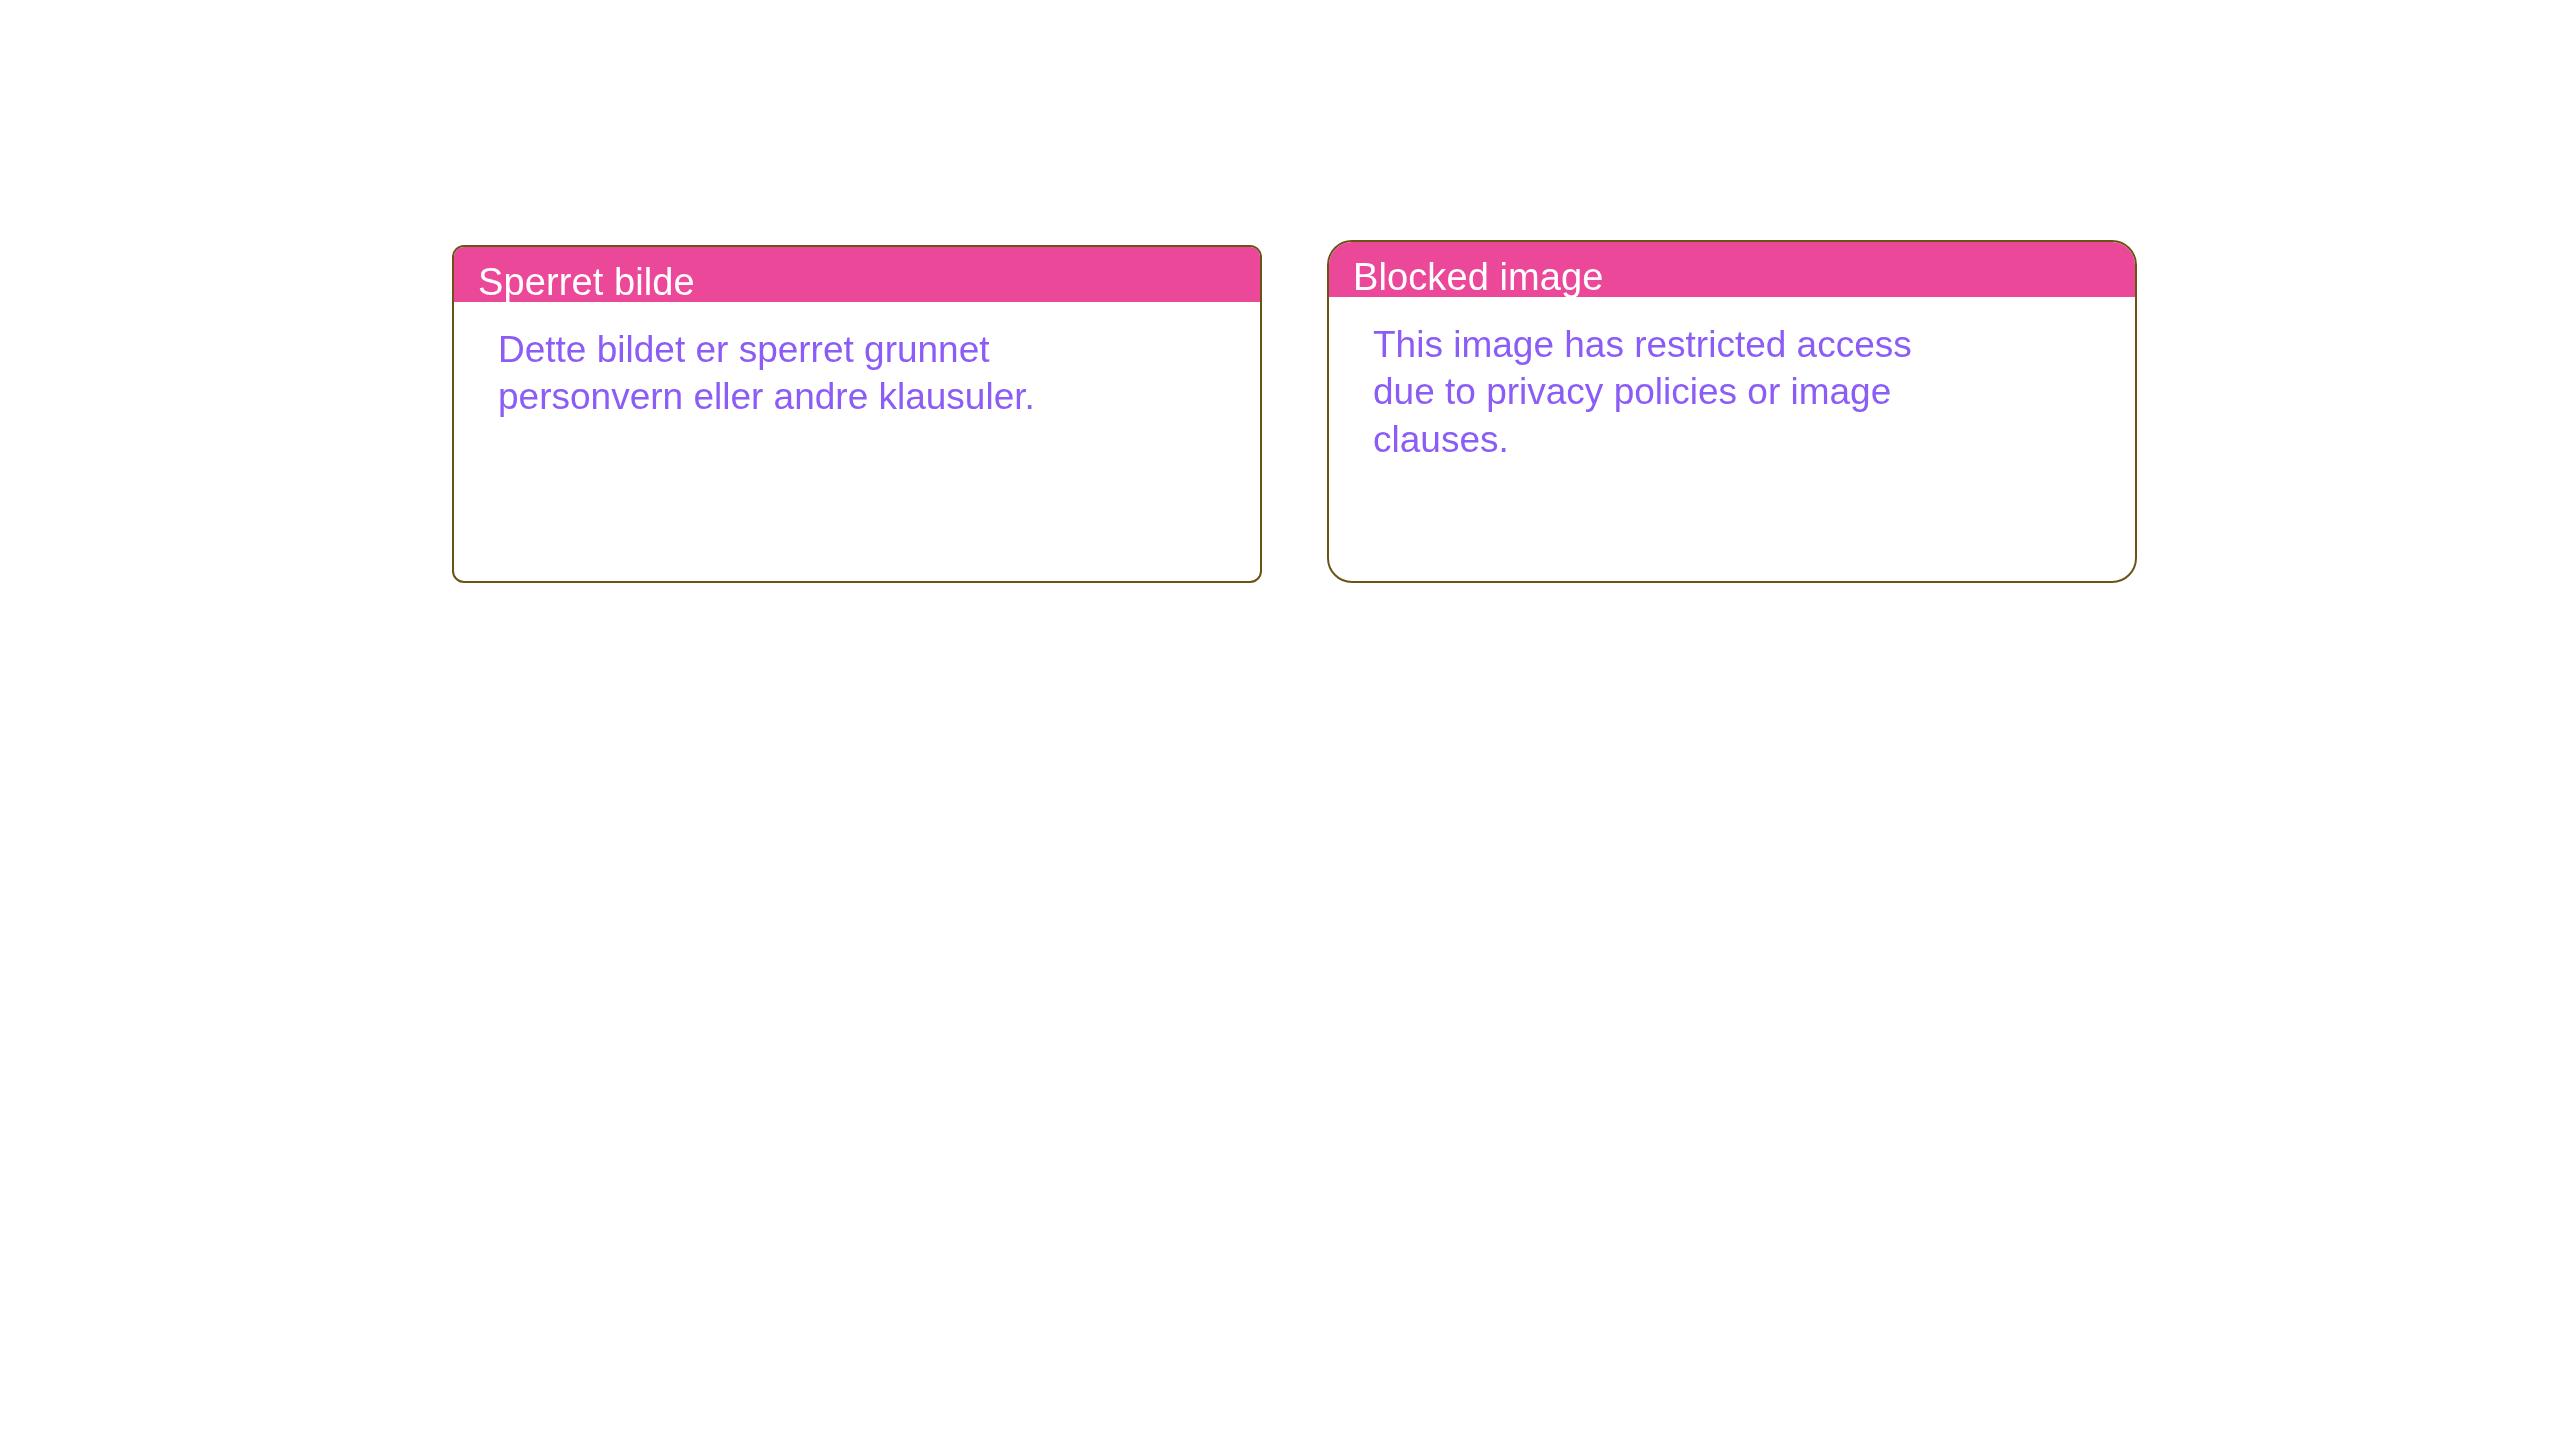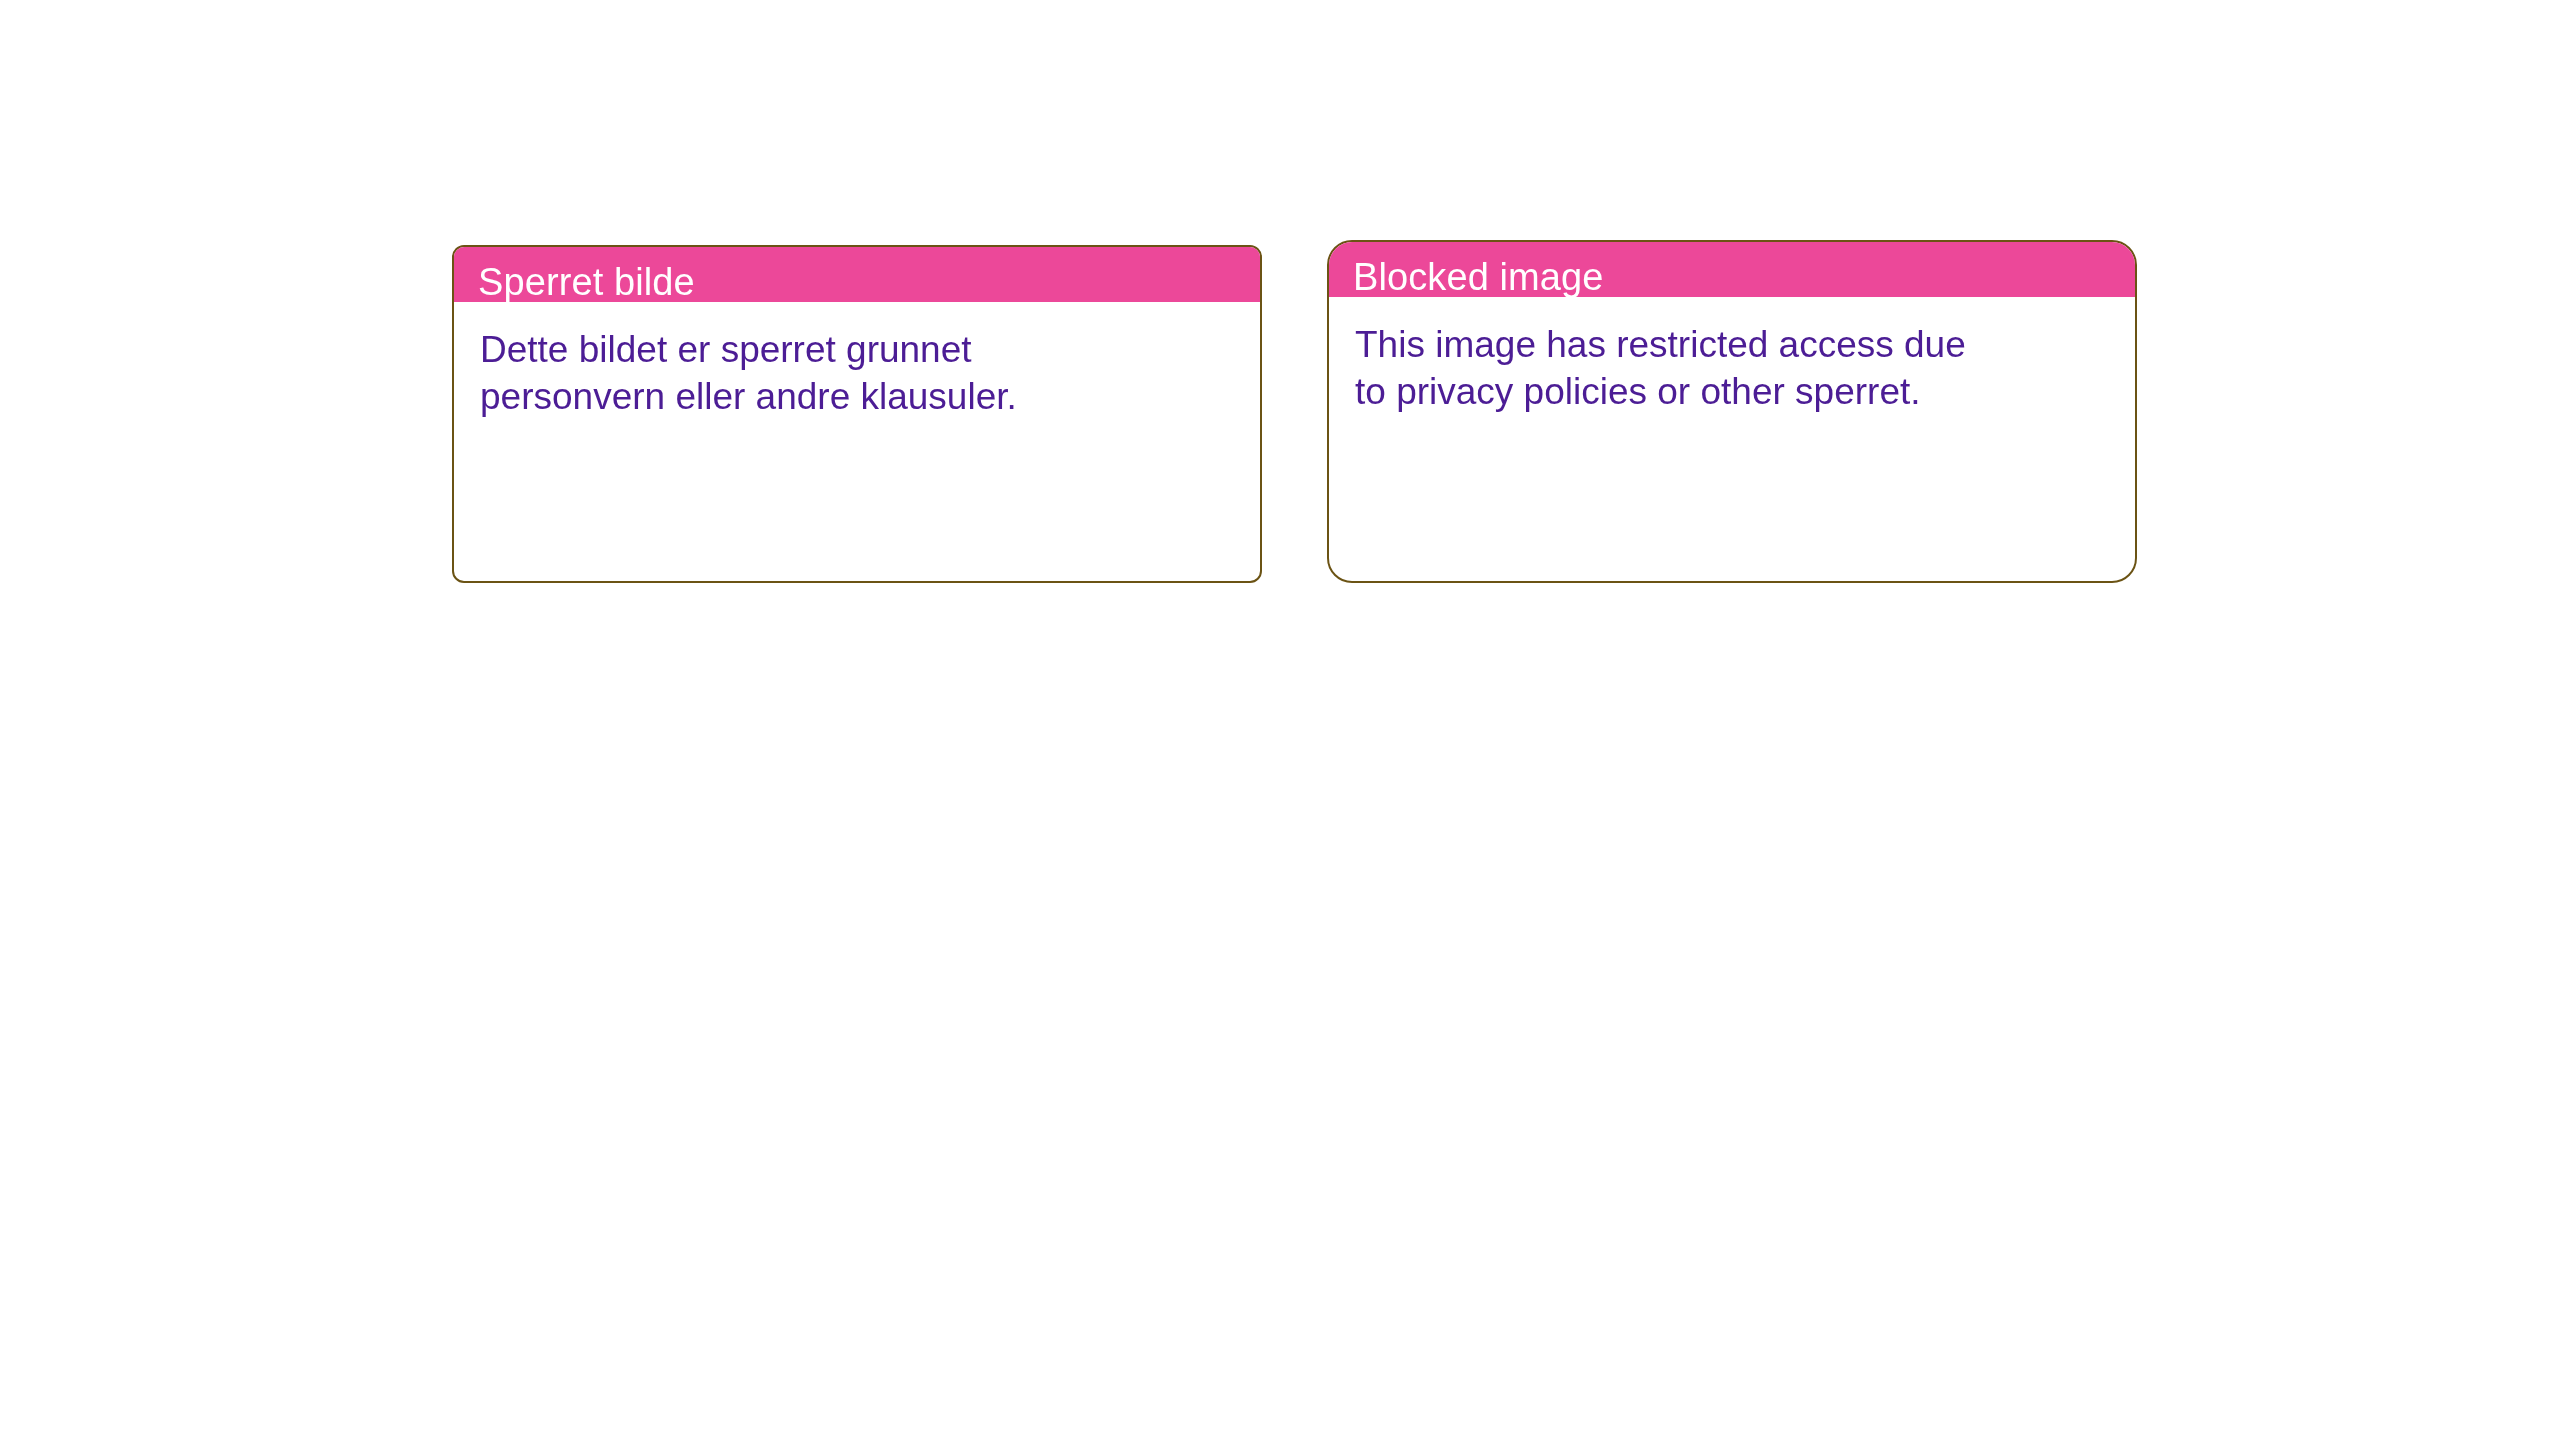--- a/index.html
+++ b/index.html
@@ -32,22 +32,22 @@
     background: #ec4899;
     color: #ffffff;
     font-size: 38px;
     line-height: 1;
     padding: 16px 24px 1px 24px;
     white-space: nowrap;
     letter-spacing: 0.1px;
   }
   .notice-card .card-body {
     box-sizing: border-box;
-    padding: 24px 26px 0 26px;
-    color: #4c1d95;
+    padding: 24px 26px 0 44px;
+    color: #8b5cf6;
     font-size: 37px;
     line-height: 1.28;
   }
   .notice-card .card-body p {
     margin: 0;
   }
 
   
   #card-no {
     left: 452px;
@@ -77,17 +77,17 @@
   <div class="notice-card" id="card-no">
     <div class="card-header">Sperret bilde</div>
     <div class="card-body">
       <p>Dette bildet er sperret grunnet personvern eller andre klausuler.</p>
     </div>
   </div>
 
   <div class="notice-card" id="card-en">
     <div class="card-header">Blocked image</div>
     <div class="card-body">
-      <p>This image has restricted access due to privacy policies or other sperret.</p>
+      <p>This image has restricted access due to privacy policies or image clauses.</p>
     </div>
   </div>
 
 </div>
 
 </body></html>

